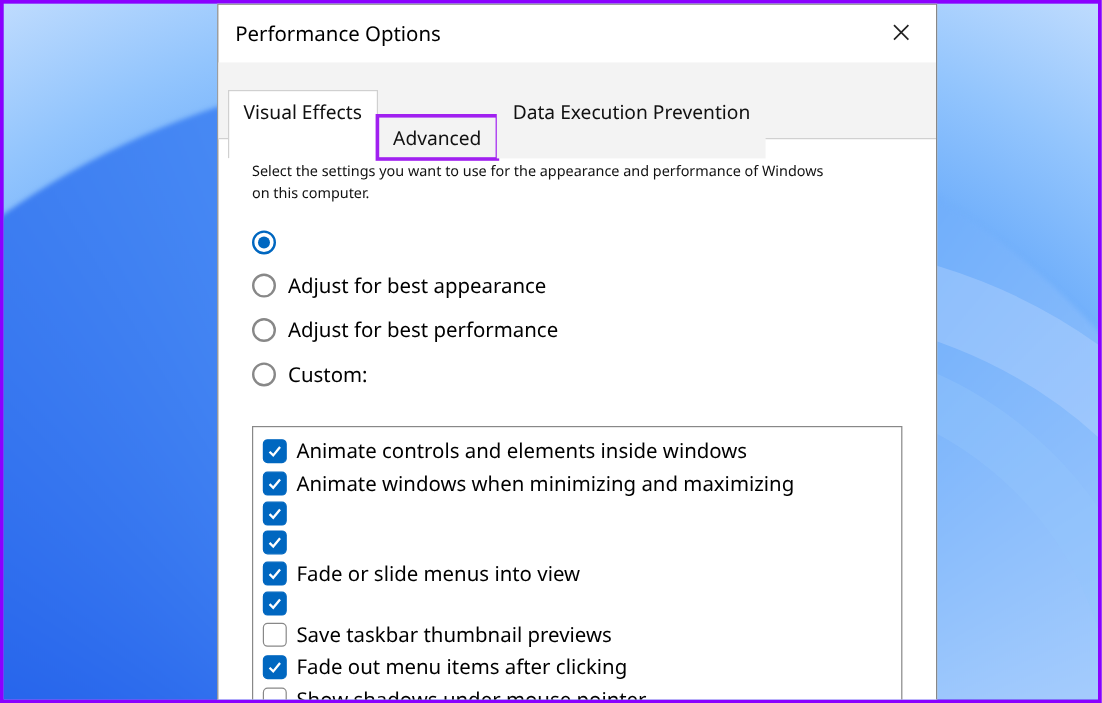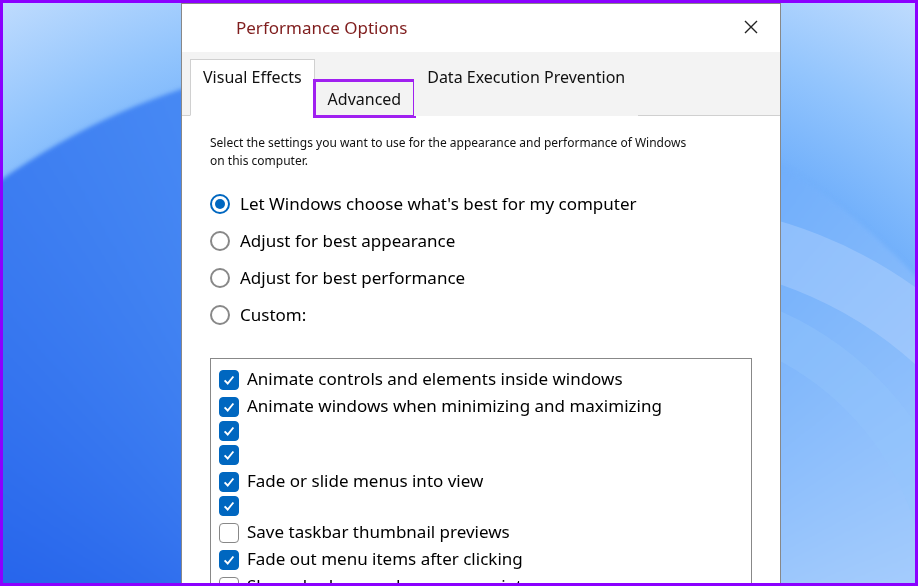--- a/index.html
+++ b/index.html
@@ -26,36 +26,36 @@
           border: 45px solid rgba(147,197,253,.4); }
 
     .dialog {
       position: absolute; left: 178px; top: 0;
       width: 600px; height: 586px;
       background: #fff; border: 1px solid #888;
       display: flex; flex-direction: column;
     }
     .titlebar {
       display: flex; align-items: center; justify-content: space-between;
-      padding: 8px 14px 10px 14px; font-size: 17px; color: #7f1d1d; margin-left: 40px;
+      padding: 8px 14px 10px 14px; font-size: 17px; color: #000000;
     }
     .close-btn {
       cursor: pointer; font-size: 19px; color: #222;
       width: 30px; height: 30px; display: flex; align-items: center; justify-content: center;
     }
     .tabstrip {
       background: #f3f3f3; padding: 6px 8px 0 8px;
       display: flex; gap: 0; border-bottom: 1px solid #d0d0d0;
       position: relative;
     }
     .tab {
       padding: 6px 12px; font-size: 16px; color: #111;
       background: #f3f3f3; cursor: pointer;
       border: 1px solid transparent; border-bottom: none;
-      position: relative; top: 1px;
+      position: relative; top: 17px;
     }
     .tab.active {
       background: #fff; border: 1px solid #d0d0d0; border-bottom: 1px solid #fff;
     }
     .tab.highlight-box {
       outline: 3px solid #a020f0; outline-offset: -1px; margin-top: 22px;
     }
     .content {
       flex: 1; padding: 18px 28px 0 28px; overflow: hidden;
       display: flex; flex-direction: column;
@@ -76,21 +76,21 @@
     .radio.selected { border-color: #0067c0; }
     .radio.selected::after {
       content: ""; position: absolute; inset: 3px; border-radius: 50%;
       background: #0067c0;
     }
     .checklist {
       border: 1px solid #888; padding: 6px 8px;
       flex: 1; overflow: hidden;
     }
     .check-row {
-      display: flex; align-items: flex-end; gap: 8px;
+      display: flex; align-items: center; gap: 8px;
       font-size: 17px; padding: 2px 0; cursor: pointer;
     }
     .checkbox {
       width: 20px; height: 20px; border: 1.5px solid #888;
       border-radius: 4px; position: relative; flex: none;
       display: flex; align-items: center; justify-content: center;
     }
     .checkbox.checked {
       background: #0067c0; border-color: #0067c0; color: #fff;
     }
@@ -120,21 +120,20 @@
       <div class="tab active">Visual Effects</div>
       <div class="tab highlight-box">Advanced</div>
       <div class="tab">Data Execution Prevention</div>
     </div>
 
   <div class="content">
     <div class="description">Select the settings you want to use for the appearance and performance of Windows on this computer.</div>
     <div class="radio-group" id="radios">
         <div class="radio-row">
           <span class="radio selected"></span>
-          <span>Let Windows choose what's best for my computer</span>
         </div>
         <div class="radio-row">
           <span class="radio"></span>
           <span>Adjust for best appearance</span>
         </div>
         <div class="radio-row">
           <span class="radio"></span>
           <span>Adjust for best performance</span>
         </div>
         <div class="radio-row">

